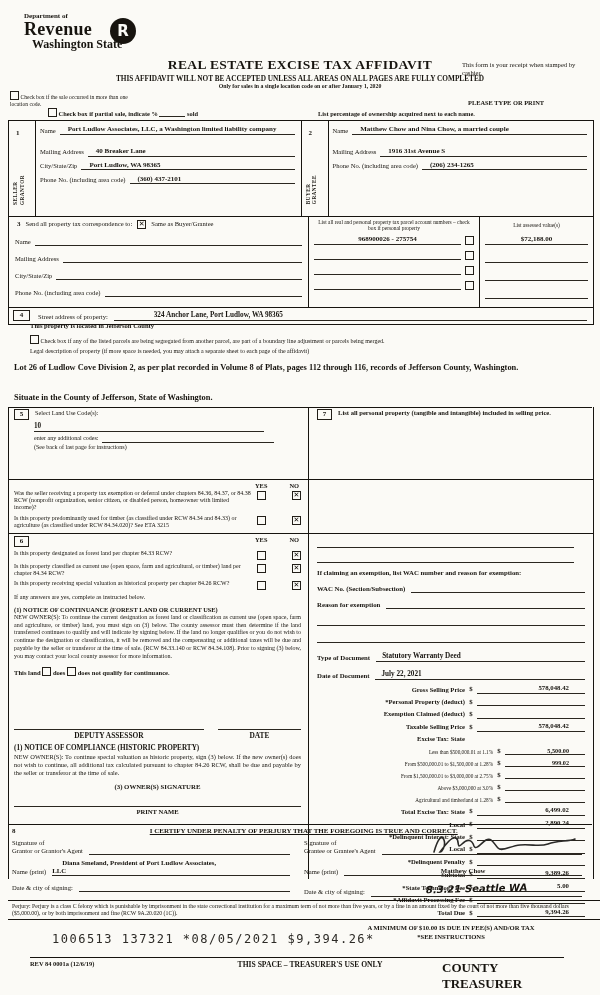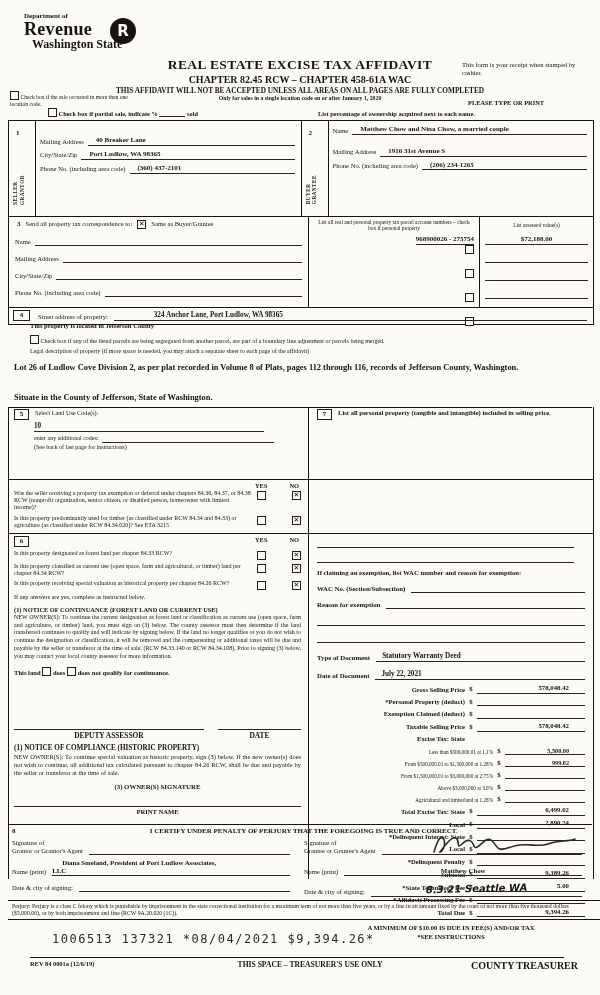--- a/index.html
+++ b/index.html
@@ -40,21 +40,21 @@
   .vert span{writing-mode:vertical-rl;transform:rotate(180deg);font-size:5.2px;font-weight:bold;letter-spacing:.5px;}
   .fields{flex:1;padding:3px 6px 2px 4px;}
   .fld{display:flex;align-items:flex-end;margin-top:4.2px;}
   .fld .lbl{white-space:nowrap;font-size:6.6px;padding-right:4px;}
   .fld .ln{flex:1;border-bottom:1px solid #2a261f;font-weight:bold;font-size:7px;padding:0 2px 0 8px;min-height:8px;}
   .rowB{display:flex;height:90px;border-bottom:1.2px solid #17140f;}
   .colS3{width:287px;border-right:1.2px solid #17140f;padding:3px 6px;}
   .colPar{width:160px;border-right:1.2px solid #17140f;padding:2px 5px;text-align:center;}
   .colVal{flex:1;padding:2px 5px;text-align:center;}
   .parhead{font-size:5.4px;line-height:1.15;}
-  .parrow{display:flex;align-items:flex-end;margin-top:6px;flex-direction:column;}
+  .parrow{display:flex;align-items:flex-end;margin-top:6px;}
   .parrow .ln{flex:1;border-bottom:1px solid #2a261f;font-weight:bold;font-size:7px;min-height:8px;}
   .parrow .cb{margin-left:4px;}
   .valrow{border-bottom:1px solid #2a261f;font-weight:bold;font-size:7px;min-height:8px;margin-top:6px;}
   .rowC{display:flex;align-items:flex-end;padding:2px 6px 3px 4px;}
   .located{top:322px;left:30px;position:absolute;font-size:6.6px;font-weight:bold;}
   .segline{top:335px;left:30px;position:absolute;font-size:6px;}
   .legallabel{top:348px;left:30px;position:absolute;font-size:6px;}
   .legaltext{top:362px;left:14px;position:absolute;width:560px;font-size:8.4px;font-weight:bold;line-height:1.35;}
   .situate{top:393px;left:14px;position:absolute;font-size:8.4px;font-weight:bold;}
   .situateline{top:407px;left:8px;position:absolute;width:584px;border-top:1.6px solid #17140f;}
@@ -89,57 +89,56 @@
   .mrow .dol{width:12px;text-align:center;font-size:6.8px;font-weight:bold;flex:none;}
   .mrow .ln{flex:1;border-bottom:1px solid #2a261f;min-height:8px;text-align:right;font-weight:bold;font-size:6.8px;padding-right:16px;}
   .mrow.small .lbl{font-size:5.2px;font-weight:normal;width:176px;}
   .mrow.small .ln{min-height:7px;font-size:6.2px;}
   .mrow.hdr .lbl{width:148px;}
   .mrow.hdr .ln{border-bottom:none;}
   .minfee{margin-top:6px;text-align:center;font-size:6.6px;font-weight:bold;line-height:1.4;}
   .cert{position:absolute;top:824px;left:8px;width:584px;border-top:1.6px solid #17140f;padding-top:2px;}
   .certhead{display:flex;}
   .certhead .n{margin-left:4px;}
-  .certhead .txt{flex:1;text-align:center;font-size:7px;font-weight:bold;}
+  .certhead .txt{flex:1;text-align:center;font-size:7px;font-weight:bold;text-decoration:underline;}
   .sigrow{display:flex;margin-top:3px;}
   .sigcol{width:50%;padding:0 10px 0 4px;box-sizing:border-box;}
   .siglbl{font-size:6.6px;line-height:1.2;}
   .sigflex{display:flex;align-items:flex-end;}
   .sigflex .ln{flex:1;border-bottom:1px solid #2a261f;min-height:10px;position:relative;}
   .namerow{display:flex;align-items:flex-end;margin-top:7px;}
   .namerow .lbl{font-size:6.6px;white-space:nowrap;padding-right:6px;}
   .namerow .ln{flex:1;border-bottom:1px solid #2a261f;font-size:6.8px;font-weight:bold;min-height:8px;position:relative;}
   .overline{position:absolute;left:10px;bottom:8px;font-size:6.8px;font-weight:bold;white-space:nowrap;}
   .ctrval{text-align:center;}
   .hand{font-family:"DejaVu Sans",sans-serif;font-style:italic;font-weight:bold;font-size:10px;transform:rotate(-1.5deg);display:inline-block;}
   .sigsvg{position:absolute;right:4px;bottom:-2px;}
   .perjury{position:absolute;top:900px;left:8px;width:584px;border-top:1.2px solid #17140f;border-bottom:1.2px solid #17140f;
            padding:1.5px 4px;font-size:5.8px;line-height:1.3;}
   .stamp{position:absolute;top:932px;left:52px;font-family:"DejaVu Sans Mono",monospace;font-size:12px;letter-spacing:1.5px;color:#2c2a26;}
   .footline{position:absolute;top:957px;left:30px;width:534px;border-top:1.3px solid #17140f;}
   .footer{position:absolute;top:960px;left:8px;width:584px;display:flex;font-size:7px;}
   .footer .rev{width:170px;font-size:6.4px;font-weight:bold;padding-left:22px;box-sizing:border-box;}
   .footer .mid{flex:1;text-align:center;font-weight:bold;font-size:7.6px;}
-  .footer .ct{width:150px;text-align:right;font-weight:bold;font-size:10px;padding-right:14px;box-sizing:border-box;}
+  .footer .ct{width:150px;text-align:left;font-weight:bold;font-size:13px;padding-right:14px;box-sizing:border-box;}
 </style>
 </head>
 <body>
 
 <div class="page">
 
   <div class="logo">
     <div class="l1">Department of</div>
     <div class="l2">Revenue</div>
     <div class="l3">Washington State</div>
     <div class="logomark">R</div>
   </div>
 
   <div class="titleblock">
     <div class="t1">REAL ESTATE EXCISE TAX AFFIDAVIT</div>
-    <div class="t2">CHAPTER 82.45 RCW – CHAPTER 458-61A WAC</div>
     <div class="t3">THIS AFFIDAVIT WILL NOT BE ACCEPTED UNLESS ALL AREAS ON ALL PAGES ARE FULLY COMPLETED</div>
     <div class="t4">Only for sales in a single location code on or after January 1, 2020</div>
   </div>
   <div class="receipt">This form is your receipt when stamped by cashier.</div>
   <div class="typeprint">PLEASE TYPE OR PRINT</div>
 
   <div class="chk1">
     <span class="cb"></span>
     <span>Check box if the sale occurred in more than one location code.</span>
   </div>
@@ -155,20 +154,24 @@
     <div class="rowA">
       <div class="half left">
         <div class="sidecell">
           <div class="n">1</div>
           <div class="vert">
             <span>SELLER</span>
             <span>GRANTOR</span>
           </div>
         </div>
         <div class="fields">
+          <div class="fld" style="margin-top:1px">
+            <span class="lbl">Name</span>
+            <span class="ln">Port Ludlow Associates, LLC, a Washington limited liability company</span>
+          </div>
           <div class="fld" style="margin-top:12px">
             <span class="lbl">Mailing Address</span>
             <span class="ln">40 Breaker Lane</span>
           </div>
           <div class="fld">
             <span class="lbl">City/State/Zip</span>
             <span class="ln">Port Ludlow, WA 98365</span>
           </div>
           <div class="fld">
             <span class="lbl">Phone No. (including area code)</span>
@@ -542,21 +545,21 @@
         <div class="namerow">
           <span class="lbl">Date &amp; city of signing:</span>
           <span class="ln ctrval"><span class="hand">8.3.21   Seattle  WA</span></span>
         </div>
       </div>
     </div>
   </div>
 
   <div class="perjury">Perjury:  Perjury is a class C felony which is punishable by imprisonment in the state correctional institution for a maximum term of not more than five years, or by a fine in an amount fixed by the court of not more than five thousand dollars ($5,000.00), or by both imprisonment and fine (RCW 9A.20.020 (1C)).</div>
 
-  <div class="stamp">1006513  137321  *08/04/2021  $9,394.26*</div>
+  <div class="stamp">1006513  137321  *08/05/2021  $9,394.26*</div>
 
   <div class="footline"></div>
   <div class="footer">
     <span class="rev">REV 84 0001a (12/6/19)</span>
     <span class="mid">THIS SPACE – TREASURER'S USE ONLY</span>
     <span class="ct">COUNTY TREASURER</span>
   </div>
 
 </div>
 

